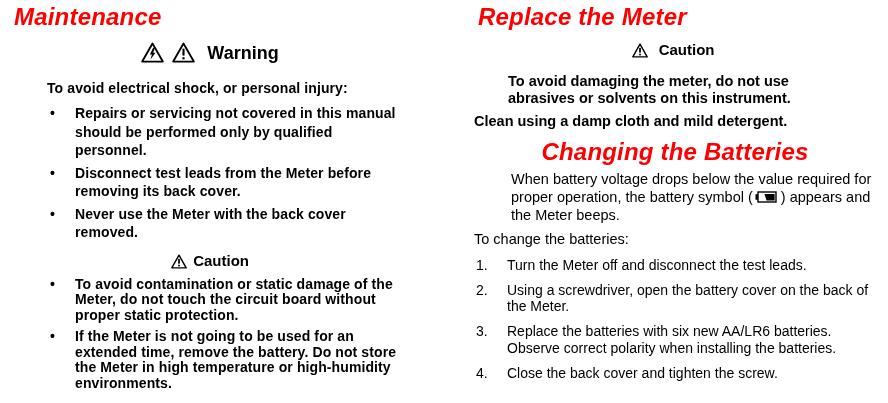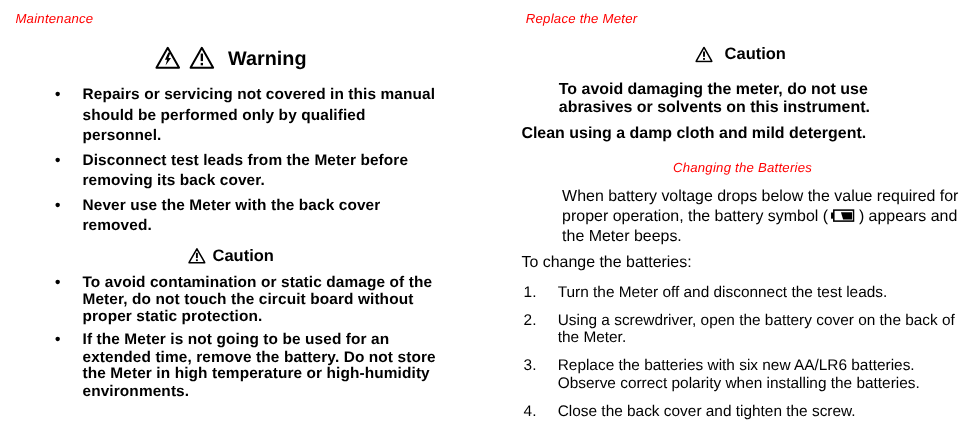--- a/index.html
+++ b/index.html
@@ -11,22 +11,22 @@
     height: 403px;
     background: #ffffff;
     font-family: "Liberation Sans", sans-serif;
     color: var(--ink);
     overflow: hidden;
   }
   .col-left  { position: absolute; left: 14px;  top: 6px; width: 392px; }
   .col-right { position: absolute; left: 474px; top: 6px; width: 398px; }
 
   .section-title {
-    font-size: 12px;
-    font-weight: normal;
+    font-size: 24px;
+    font-weight: bold;
     font-style: italic;
     color: var(--heading-red);
     line-height: 22px;
     letter-spacing: 0.2px;
   }
   .col-right .section-title { padding-left: 4px; }
 
   .warning-header {
     margin-top: 13px;
     text-align: center;
@@ -113,20 +113,21 @@
       </span><span class="tri">
         <svg width="23" height="21" viewBox="0 0 24 22">
           <path d="M12 1.5 L22.8 20.5 L1.2 20.5 Z" fill="none" stroke="#000" stroke-width="1.9" stroke-linejoin="round"></path>
           <rect x="10.9" y="7" width="2.2" height="7.2" fill="#000"></rect>
           <rect x="10.9" y="15.9" width="2.2" height="2.3" fill="#000"></rect>
         </svg>
       </span><span class="hdr-label">Warning</span>
     </div>
 
     <div class="left-body">
+      <div class="warn-intro">To avoid electrical shock, or personal injury:</div>
 
       <ul class="bullets warn-bullets">
         <li>
           <span class="marker">•</span>
           <span class="btxt">Repairs or servicing not covered in this manual should be performed only by qualified personnel.</span>
         </li>
         <li>
           <span class="marker">•</span>
           <span class="btxt">Disconnect test leads from the Meter before removing its back cover.</span>
         </li>

